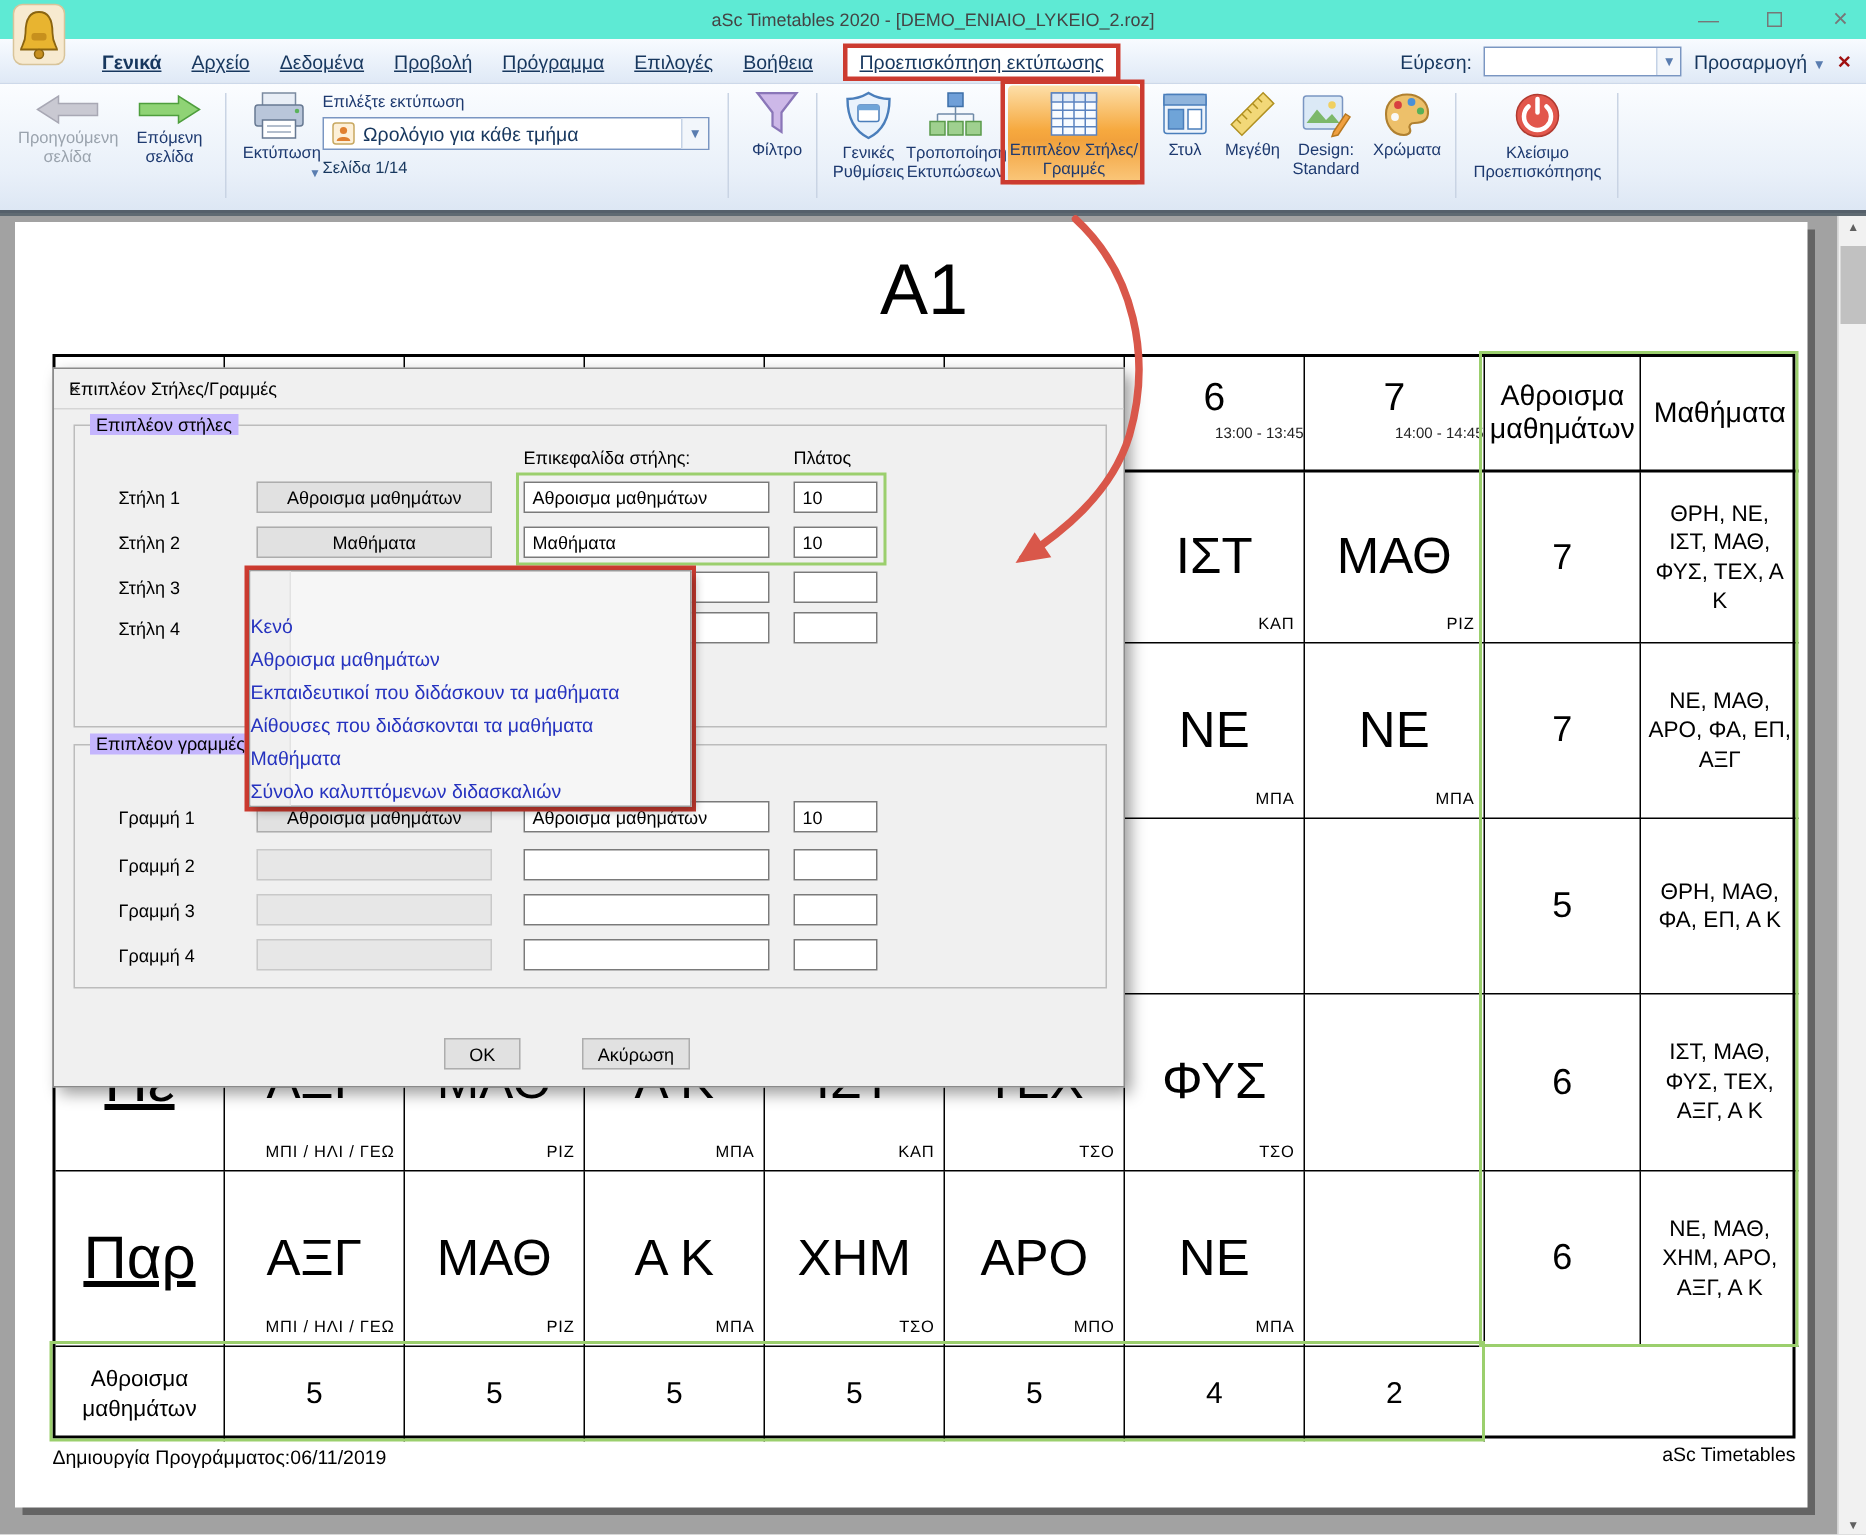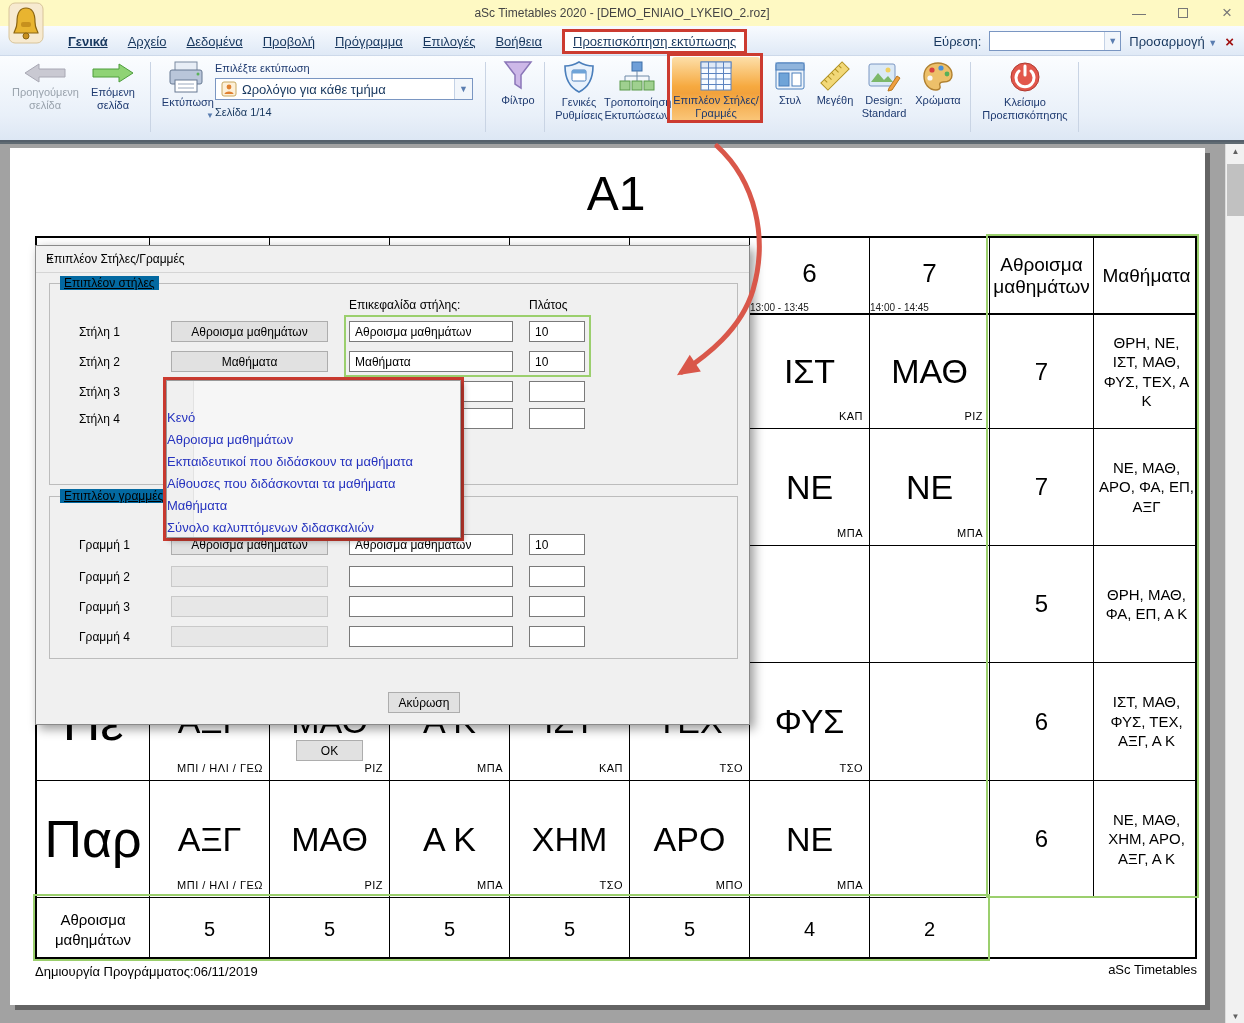--- a/index.html
+++ b/index.html
@@ -1,21 +1,21 @@
 <!DOCTYPE html>
 <html><head>
 <meta charset="utf-8">
 <style>
   html,body{margin:0;padding:0;background:#c8c8c8;}
   *{box-sizing:border-box;}
   #app{position:relative;width:1244px;height:1023px;background:#fff;
        font-family:"Liberation Sans","DejaVu Sans",sans-serif;overflow:hidden;}
 
   
-  .titlebar{position:absolute;left:0;top:0;width:1244px;height:26px;background:#fef9c3;}
+  .titlebar{position:absolute;left:0;top:0;width:1244px;height:26px;background:#5eead4;}
   .title-text{position:absolute;left:0;right:0;top:6px;text-align:center;font-size:12px;color:#444;}
   .win-controls{position:absolute;right:8px;top:2px;display:flex;gap:26px;align-items:center;height:22px;}
   .wc{color:#777;font-size:14px;width:18px;text-align:center;cursor:default;}
   .wc-box{width:10px;height:10px;border:1px solid #777;display:inline-block;}
   .app-icon{position:absolute;left:8px;top:2px;width:36px;height:42px;z-index:5;}
 
   .menubar{position:absolute;left:0;top:26px;width:1244px;height:30px;
            background:linear-gradient(#f8fbff,#dfe9f6);border-bottom:1px solid #cdd9ea;}
   .menu-items{position:absolute;left:58px;top:0;height:30px;display:flex;align-items:center;}
   .menu-item{padding:4px 10px;font-size:13px;color:#17375e;cursor:default;white-space:nowrap;text-decoration:underline;}
@@ -50,25 +50,25 @@
   .page-title{position:absolute;left:25px;top:18px;width:1162px;text-align:center;font-size:48px;color:#000;}
   .watermark{position:absolute;left:25px;top:72px;font-size:13px;color:#000;margin-top:44px;}
   .pfooter-l{position:absolute;left:25px;top:816px;font-size:13px;color:#000;}
   .pfooter-r{position:absolute;left:25px;top:814px;width:1162px;text-align:right;font-size:13px;color:#000;}
 
   .ttable{position:absolute;left:25px;top:88px;width:1162px;height:723px;border:2px solid #000;}
   .tcell{position:absolute;border-right:1px solid #000;border-bottom:1px solid #000;overflow:hidden;}
   .tcell.noR{border-right:none;}
   .tcell.noB{border-bottom:none;}
   .tcell.thickB{border-bottom:2px solid #000;}
-  .day-lbl{display:flex;width:100%;height:100%;align-items:center;justify-content:center;font-size:52px;}
+  .day-lbl{display:flex;width:100%;height:100%;align-items:center;justify-content:center;font-size:40px;text-decoration:underline;}
   .subj{display:flex;width:100%;height:100%;align-items:center;justify-content:center;font-size:34px;}
   .teach{position:absolute;right:6px;bottom:6px;font-size:11px;letter-spacing:.5px;}
   .pnum{flex:1;display:flex;align-items:center;justify-content:center;font-size:26px;padding-top:6px;}
-  .ptime{font-size:10px;text-align:left;margin-bottom:0;color:#222;}
+  .ptime{font-size:10px;text-align:right;margin-bottom:18px;color:#222;}
   .hcol{display:flex;flex-direction:column;width:100%;height:100%;}
   .xhead{display:flex;width:100%;height:100%;align-items:center;justify-content:center;text-align:center;
          font-size:19px;line-height:1.15;padding:0 3px;overflow-wrap:anywhere;}
   .sumv{display:flex;width:100%;height:100%;align-items:center;justify-content:center;font-size:24px;}
   .subjlist{display:flex;width:100%;height:100%;align-items:center;justify-content:center;text-align:center;
             font-size:15px;line-height:1.3;padding:0 5px;}
   .sumrow-lbl{display:flex;width:100%;height:100%;align-items:center;justify-content:center;text-align:center;
             font-size:15px;line-height:1.3;}
   .sumrow-v{display:flex;width:100%;height:100%;align-items:center;justify-content:center;font-size:20px;}
   .green-rect{position:absolute;border:2px solid #9bcf6d;pointer-events:none;z-index:3;}
@@ -78,21 +78,21 @@
   .vs-arrow{position:absolute;left:0;width:19px;height:16px;color:#606060;font-size:8px;text-align:center;line-height:16px;}
   .vs-thumb{position:absolute;left:1px;top:20px;width:17px;height:52px;background:#c1c1c1;}
 
   
   .dialog{position:absolute;left:35px;top:245px;width:715px;height:480px;background:#f0f0f0;
           border:1px solid #8a8a8a;box-shadow:4px 4px 10px rgba(0,0,0,.4);z-index:10;font-size:12px;color:#000;}
   .dlg-title{position:absolute;left:0;top:0;width:100%;height:27px;border-bottom:1px solid #d5d5d5;}
   .dlg-title span{position:absolute;left:10px;top:6px;font-size:12px;}
   .dlg-close{position:absolute;right:10px;top:3px;font-size:16px;color:#333;cursor:default;}
   .grpbox{position:absolute;border:1px solid #bcbcbc;}
-  .grpbox>span{position:absolute;left:10px;top:-8px;background:#0369a1;padding:0 4px;font-size:12px;text-decoration:underline;}
+  .grpbox>span{position:absolute;left:10px;top:-8px;background:#c4b5fd;padding:0 4px;font-size:12px;}
   .dl-lbl{position:absolute;font-size:12px;}
   .dl-btn{position:absolute;height:21px;background:#e1e1e1;border:1px solid #adadad;font-size:12px;
           display:flex;align-items:center;justify-content:center;cursor:default;}
   .dl-btn.dis{background:#e7e7e7;border-color:#c9c9c9;}
   .dl-input{position:absolute;height:21px;background:#fff;border:1px solid #7a7a7a;font-size:12px;
           display:flex;align-items:center;padding-left:5px;}
   .dlg-okrow .dl-btn{width:67px;}
 
   
   .ctx-wrap{position:absolute;left:163px;top:377px;border:3px solid #cc3b30;z-index:20;}
@@ -558,21 +558,21 @@
         <div class="dl-btn dis" style="left: 135px; top: 350px; width: 157px;"></div>
         <div class="dl-input" style="left: 313px; top: 350px; width: 164px;"></div>
         <div class="dl-input" style="left: 493px; top: 350px; width: 56px;"></div>
         <div class="dl-lbl" style="left: 43px; top: 384px;">Γραμμή 4</div>
         <div class="dl-btn dis" style="left: 135px; top: 380px; width: 157px;"></div>
         <div class="dl-input" style="left: 313px; top: 380px; width: 164px;"></div>
         <div class="dl-input" style="left: 493px; top: 380px; width: 56px;"></div>
       </div>
 
     <div class="dlg-okrow">
-      <div class="dl-btn" style="left:260px;top:446px;width:67px;margin-top:48px;">OK</div>
+      <div class="dl-btn" style="left:260px;top:446px;width:51px;">OK</div>
       <div class="dl-btn" style="left:352px;top:446px;width:72px;">Ακύρωση</div>
     </div>
 
     <div class="green-rect" style="left:308px;top:69px;width:247px;height:62px;"></div>
   </div>
 
   <div class="ctx-wrap">
     <div class="ctxmenu">
       <div class="ctx-gutter"></div>
       <div class="ctx-items" id="ctx-items">

